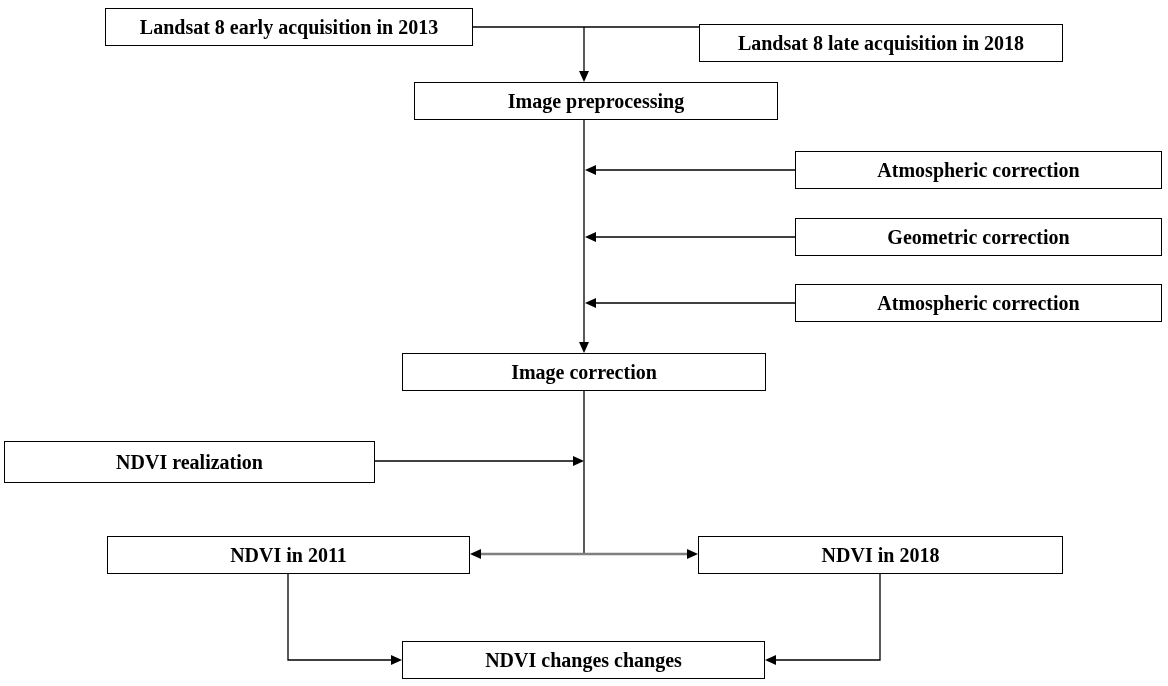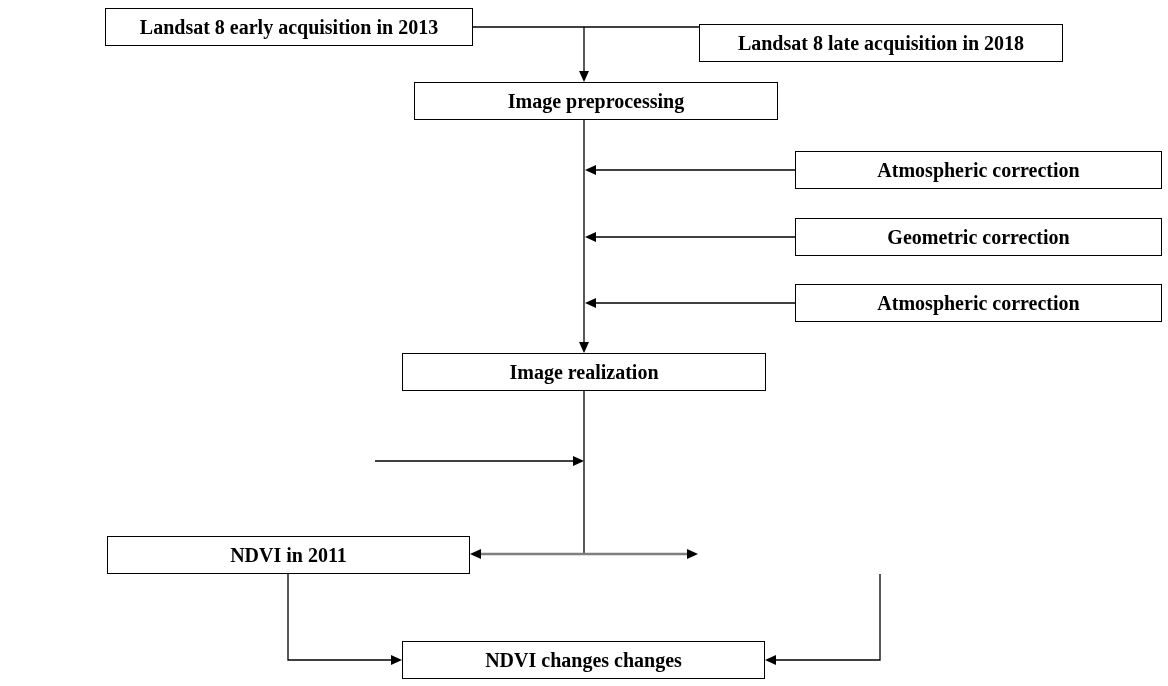--- a/index.html
+++ b/index.html
@@ -96,26 +96,32 @@
 
   <div class="node" style="left:795px; top:218px; width:367px; height:38px">
     <span>Geometric correction</span>
   </div>
 
   <div class="node" style="left:795px; top:284px; width:367px; height:38px">
     <span>Atmospheric correction</span>
   </div>
 
   <div class="node" style="left:402px; top:353px; width:364px; height:38px">
-    <span>Image realization</span>
+    <span>Image correction</span>
   </div>
 
+  <div class="node" style="left:4px; top:441px; width:371px; height:42px">
+    <span>NDVI realization</span>
+  </div>
 
   <div class="node" style="left:107px; top:536px; width:363px; height:38px">
     <span>NDVI in 2011</span>
   </div>
 
+  <div class="node" style="left:698px; top:536px; width:365px; height:38px">
+    <span>NDVI in 2018</span>
+  </div>
 
   <div class="node" style="left:402px; top:641px; width:363px; height:38px">
     <span>NDVI changes changes</span>
   </div>
 
 </div>
 
 </body></html>

